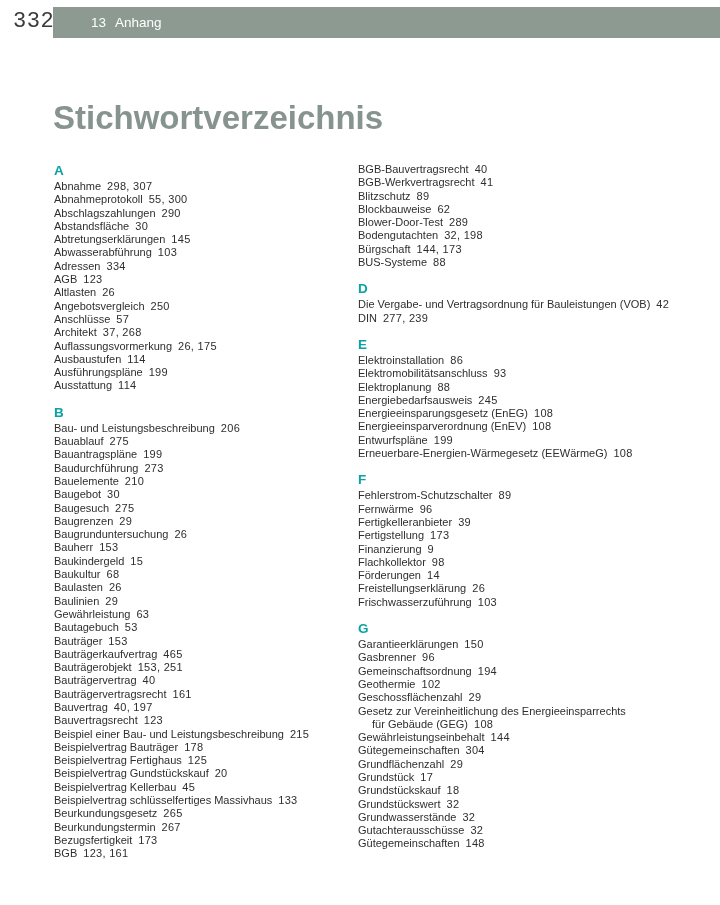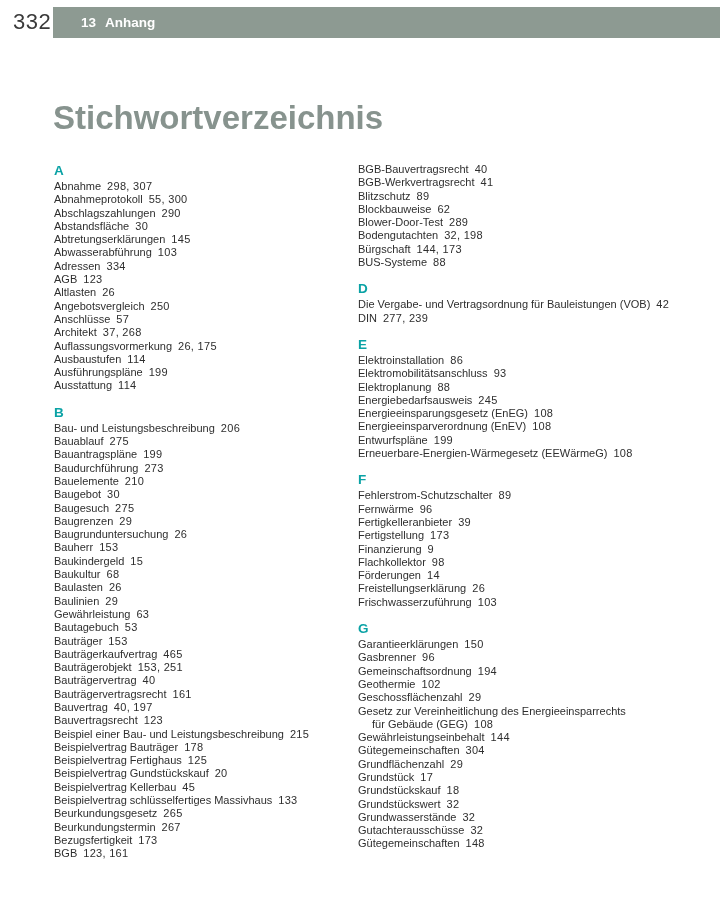--- a/index.html
+++ b/index.html
@@ -11,27 +11,28 @@
     overflow: hidden;
   }
   .page { position: absolute; inset: 0; }
 
   
   .pagenum {
     position: absolute; left: 13px; top: 9px;
     font-size: 22px; font-weight: 400;
     color: var(--pagenum-color, #3a3a3a);
     letter-spacing: 0.5px;
+    font-family: Liberation Mono, monospace;
   }
   .chapterbar {
     position: absolute; left: 53px; top: 7px; right: 0; height: 31px;
     background: var(--bar-bg, #8d9a92);
     color: var(--bar-text, #ffffff);
-    font-weight: bold; font-size: 13.5px; line-height: 31px;
-    padding-left: 28px; box-sizing: border-box;
+    font-weight: normal; font-size: 13.5px; line-height: 31px;
+    padding-left: 38px; box-sizing: border-box;
   }
   .chapnum { margin-right: 9px; }
 
   
   .title {
     position: absolute; left: 53px; top: 99px; margin: 0;
     font-size: 33px; font-weight: bold;
     color: var(--title-color, #87938e);
     letter-spacing: 0px;
   }

